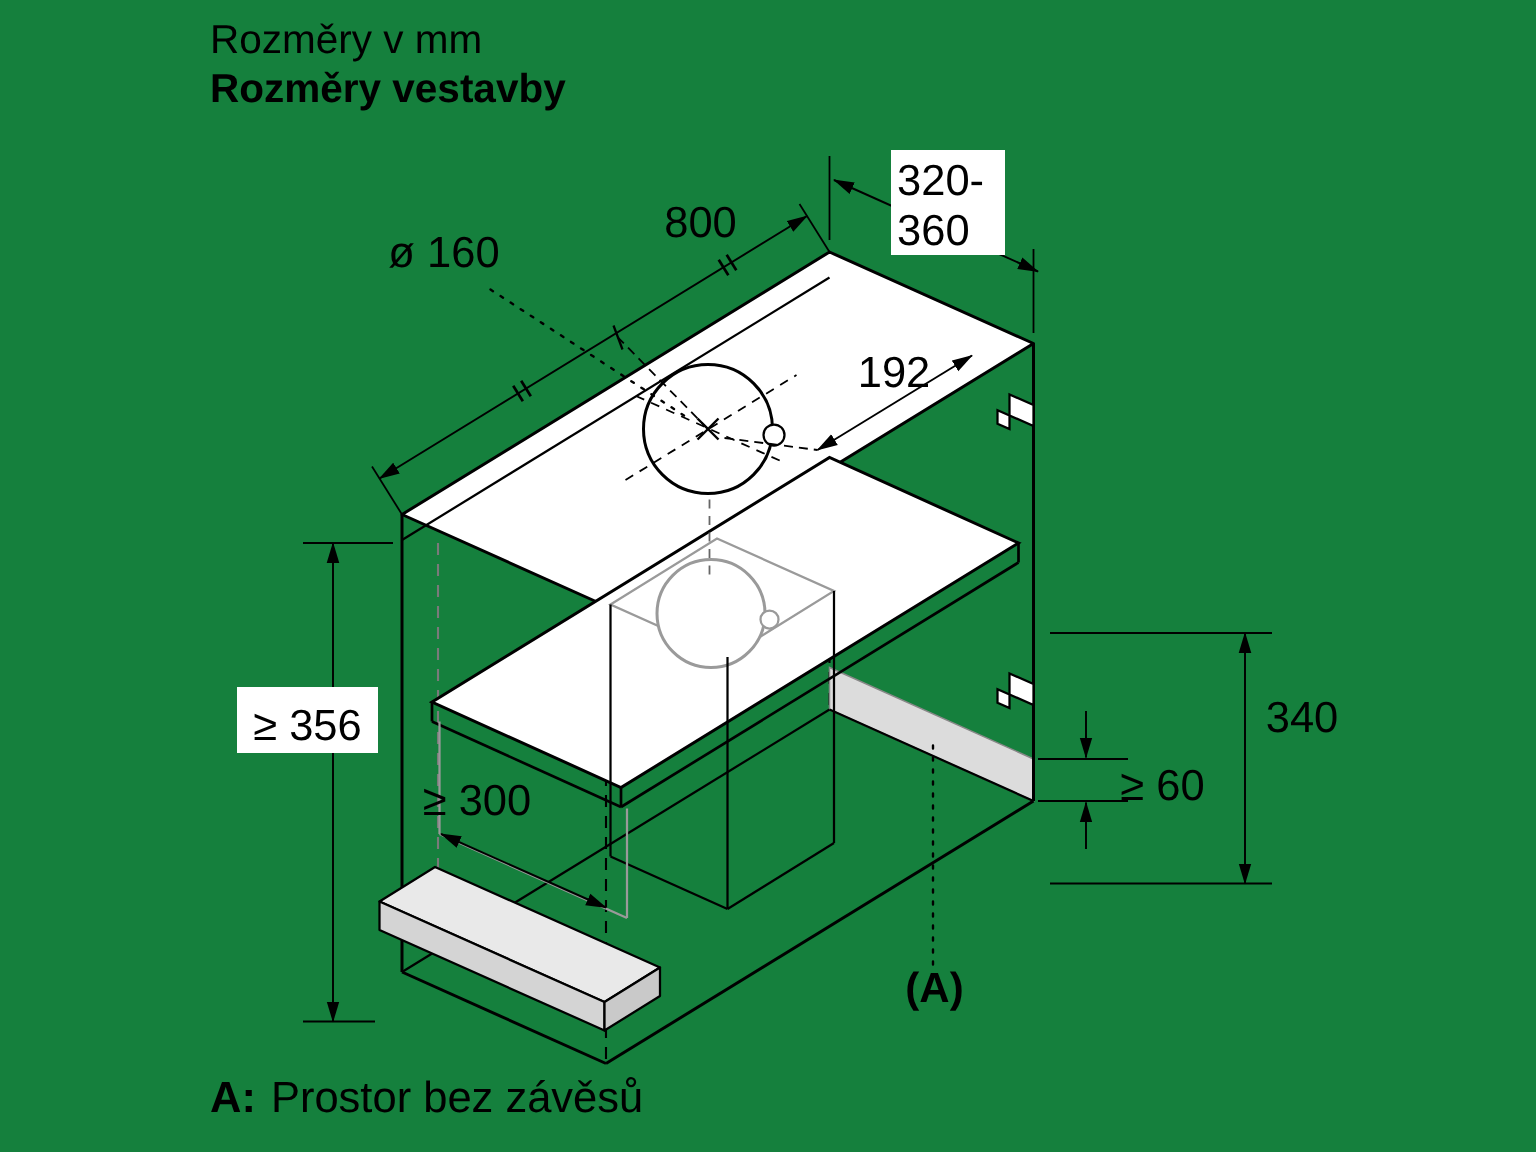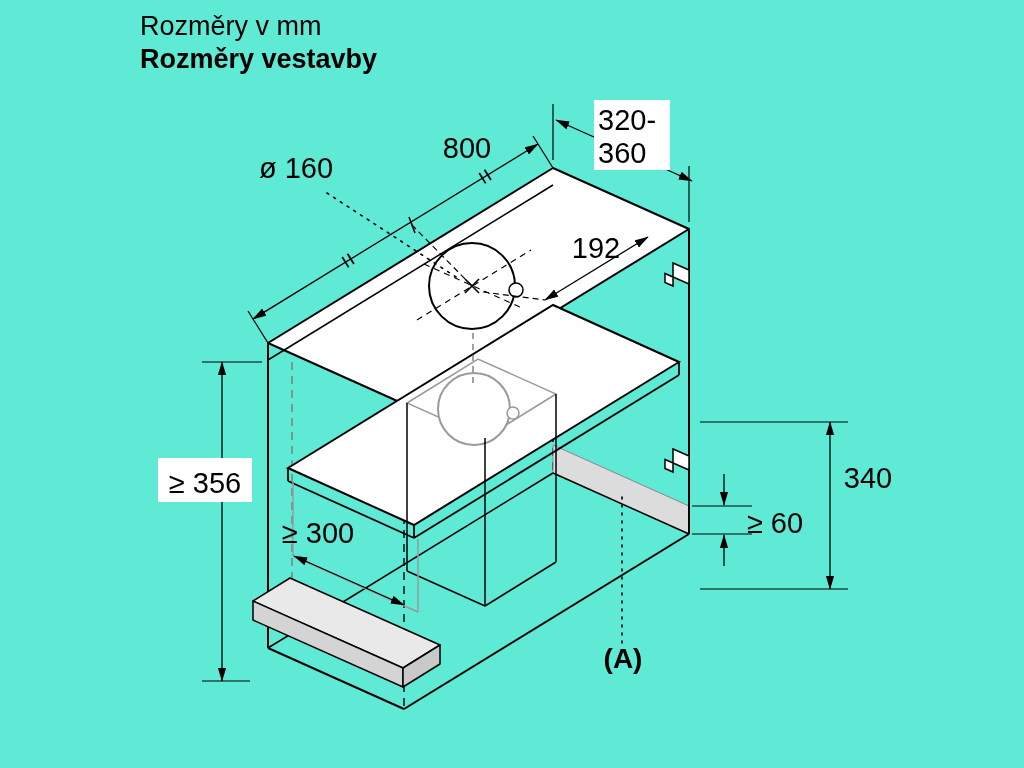--- a/index.html
+++ b/index.html
@@ -1,17 +1,17 @@
 <!DOCTYPE html>
 <html><head>
 <meta charset="utf-8">
 <style>
   html,body{margin:0;padding:0;background:#fff;}
   .canvas{
-    position:relative;width:1024px;height:768px;background:#5eead4;
+    position:relative;width:1024px;height:768px;background:#15803d;
     font-family:"Liberation Sans",sans-serif;color:#000;overflow:hidden;
   }
   .title{position:absolute;left:140px;top:10px;line-height:33px;font-size:27px;}
   .title .t1{font-weight:400;}
   .title .t2{font-weight:700;}
   .footnote{position:absolute;left:140px;top:716px;font-size:29px;}
   .footnote .label{font-weight:700;margin-right:10px;}
   svg{position:absolute;left:0;top:0;}
   svg text{font-family:"Liberation Sans",sans-serif;fill:#000;}
   .dim{font-size:29px;}
@@ -169,14 +169,17 @@
       <line x1="724" y1="474" x2="724" y2="505" stroke="#000" stroke-width="1.3" marker-end="url(#arrow)"></line>
       <line x1="724" y1="566" x2="724" y2="535" stroke="#000" stroke-width="1.3" marker-end="url(#arrow)"></line>
       <text class="dim" x="775" y="533" text-anchor="middle">≥ 60</text>
     </g>
 
     <text class="dimbold" x="623" y="668" text-anchor="middle">(A)</text>
 
     <text class="dim" x="296" y="178" text-anchor="middle">ø 160</text>
   </svg>
 
+  <div class="footnote">
+    <span class="label">A:</span><span>Prostor bez závěsů</span>
+  </div>
 
 </div>
 
 </body></html>

